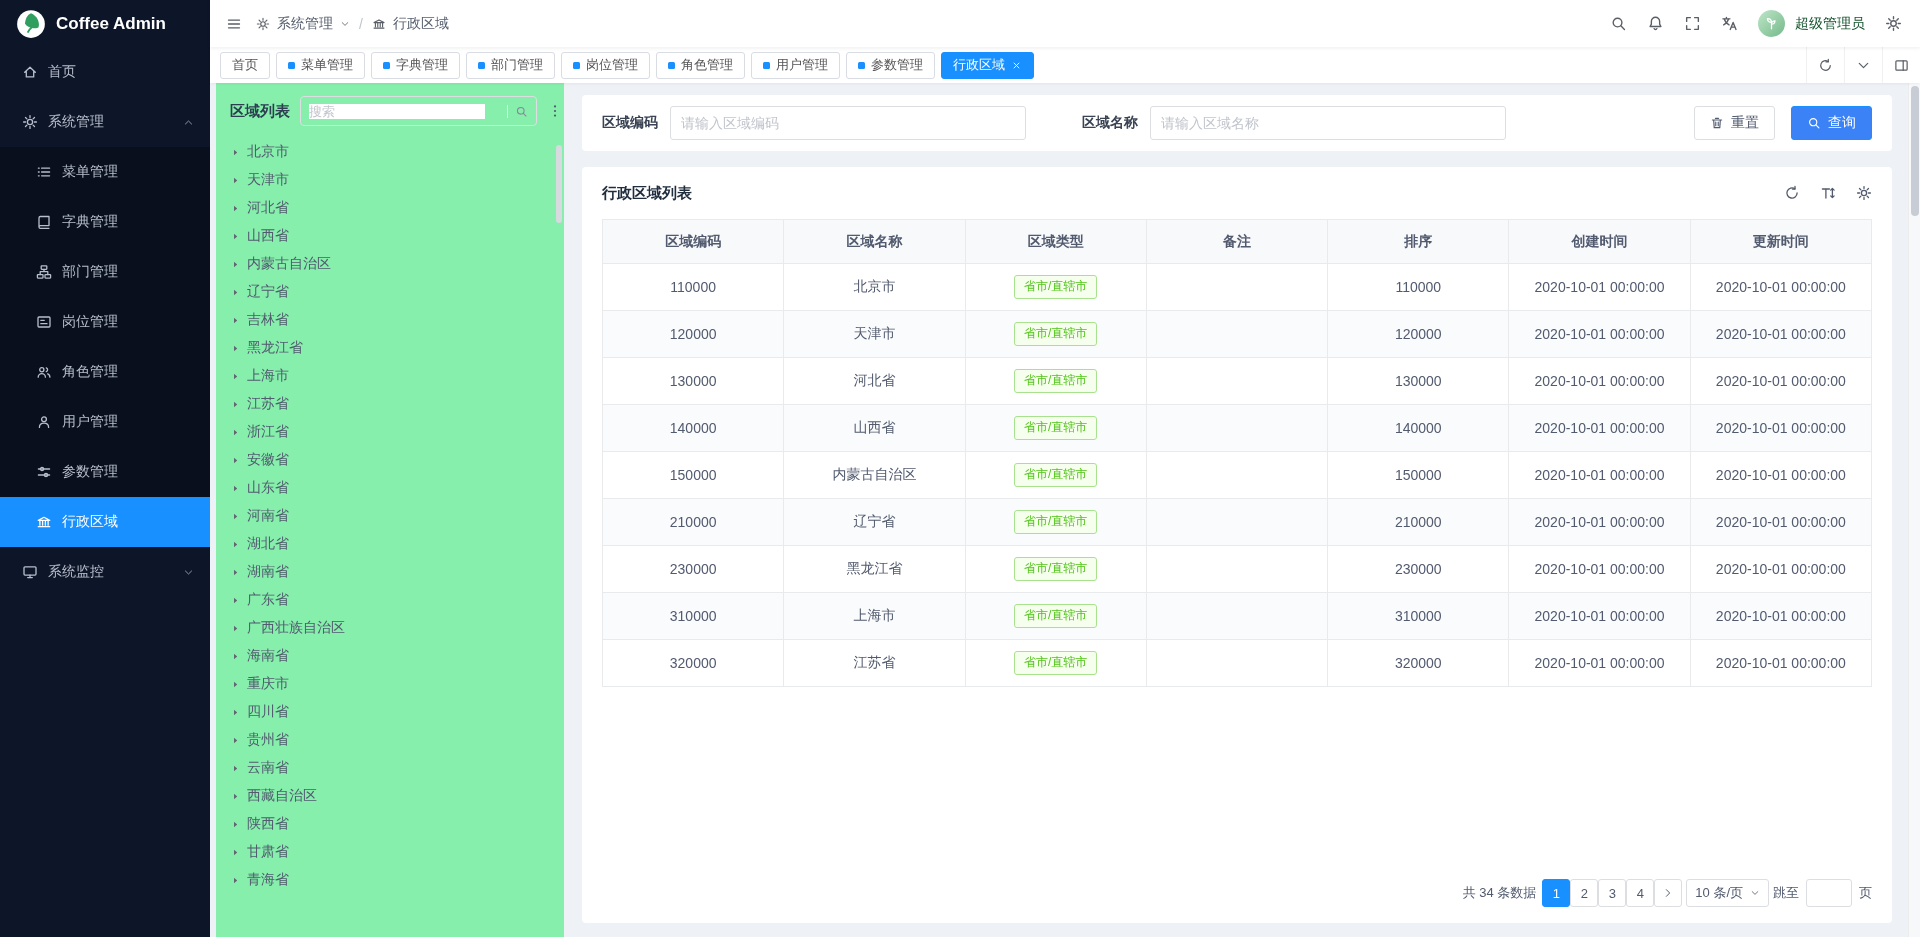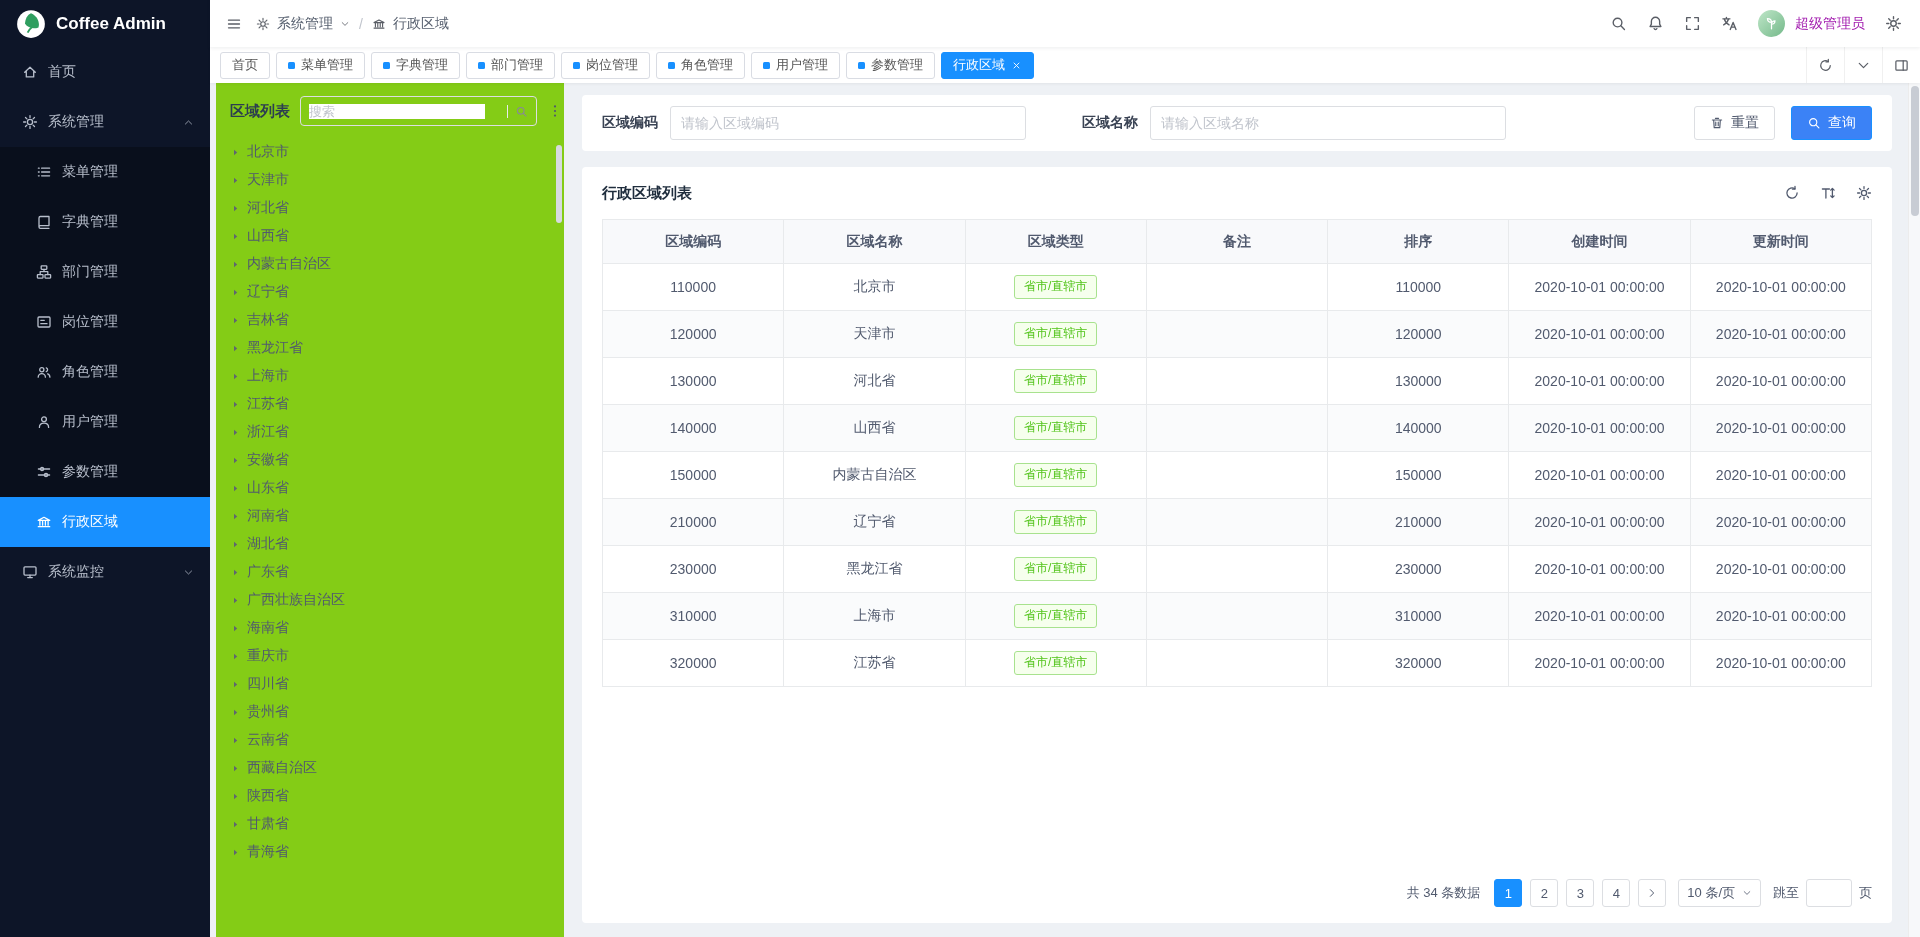--- a/index.html
+++ b/index.html
@@ -33,37 +33,37 @@
   .topbar { height:47px; background:#fff; display:flex; align-items:center; gap:14px; padding:0 18px 0 16px; box-shadow:0 1px 4px rgba(0,21,41,.08); position:relative; z-index:3; }
   .topbar i { color:#5a5e66; cursor:pointer; }
   .crumb { display:flex; align-items:center; gap:7px; color:#57606f; font-size:14px; }
   .crumb .sep { color:#c0c4cc; margin:0 2px; }
   .crumb i svg { width:14px; height:14px; }
   .crumb .crumb-chev svg { width:10px; height:10px; }
   .top-right { margin-left:auto; display:flex; align-items:center; gap:20px; }
   .top-right .tool svg { width:17px; height:17px; }
   .avatar { width:27px; height:27px; border-radius:50%; overflow:hidden; background:linear-gradient(135deg,#bfe6c8,#74b98a); display:flex; align-items:center; justify-content:center; cursor:pointer; }
   .avatar svg { width:17px; height:17px; }
-  .user-name { font-size:14px; color:#a21caf; cursor:pointer; margin-left:-10px; }
+  .user-name { font-size:14px; color:#14532d; cursor:pointer; margin-left:-10px; }
 
   .tabbar { height:36px; background:#fff; display:flex; align-items:center; padding-left:10px; gap:6px; box-shadow:0 1px 3px rgba(0,0,0,.06); position:relative; z-index:2; }
   .tab { height:27px; display:inline-flex; align-items:center; gap:6px; padding:0 11px; border:1px solid #d9dce3; border-radius:3px; background:#fff; color:#555; font-size:13px; cursor:pointer; white-space:nowrap; }
   .tab-ic { width:7px; height:7px; border-radius:1.5px; background:#1890ff; flex:none; }
   .tab .tab-close { display:none; color:#fff; }
   .tab .tab-close svg { width:11px; height:11px; }
   .tab.active { background:#1890ff; border-color:#1890ff; color:#fff; }
   .tab.active .tab-close { display:inline-flex; }
   .tab-tools { margin-left:auto; display:flex; align-items:center; height:100%; }
   .tab-tool { width:38px; height:100%; display:flex; align-items:center; justify-content:center; border-left:1px solid #f0f0f0; color:#5a5e66; cursor:pointer; }
   .tab-tool svg { width:15px; height:15px; }
 
   .content { flex:1; display:flex; position:relative; min-height:0; background:#eef1f5; }
 
   
-  .tree-panel { width:348px; margin-left:6px; background:#84cc16; flex:none; display:flex; flex-direction:column; position:relative; overflow:hidden; }
+  .tree-panel { width:348px; margin-left:6px; background:#86efac; flex:none; display:flex; flex-direction:column; position:relative; overflow:hidden; }
   .tree-head { display:flex; align-items:center; gap:10px; padding:13px 12px 10px 14px; flex:none; }
   .tree-title { font-size:15px; font-weight:bold; color:#2c3e50; white-space:nowrap; }
   .tree-search { flex:1; height:30px; border:1px solid #dcdee2; border-radius:4px; display:flex; align-items:center; padding:0 8px; gap:22px; }
   .tree-search input { border:none; flex:1; min-width:0; font-size:13px; }
   .tree-search i { color:#889; border-left:1px solid #e8eaec; padding-left:7px; }
   .tree-search i svg { width:13px; height:13px; }
   .tree-menu-btn { color:#515a6e; cursor:pointer; }
   .tree-list { flex:1; overflow:hidden; padding-top:2px; }
   .tree-item { height:28px; display:flex; align-items:center; gap:7px; padding-left:15px; font-size:14px; color:#515a6e; cursor:pointer; white-space:nowrap; }
   .tree-item .caret { color:#5f6670; }
@@ -89,21 +89,21 @@
   .card-tools { margin-left:auto; display:flex; align-items:center; gap:20px; }
   .card-tools i { color:#515a6e; cursor:pointer; }
   .card-tools i svg { width:16px; height:16px; }
 
   table.grid { width:100%; border-collapse:collapse; table-layout:fixed; font-size:14px; color:#515a6e; text-align:center; }
   table.grid th { background:#f8f9fb; border:1px solid #e8eaec; height:44px; font-weight:bold; font-size:14px; color:#515a6e; }
   table.grid td { border:1px solid #e8eaec; height:47px; }
   table.grid tbody tr:nth-of-type(even) { background:#fafbfc; }
   .tag { display:inline-block; padding:3px 9px; font-size:12px; color:#52c41a; background:#f6ffed; border:1px solid #a8e28e; border-radius:3px; line-height:1.3; }
 
-  .pagination { margin-top:auto; padding:14px 0 16px; display:flex; align-items:center; justify-content:flex-end; gap:8px; font-size:13px; color:#515a6e; flex:none; }
+  .pagination { margin-top:auto; padding:14px 0 16px; display:flex; align-items:center; justify-content:flex-end; font-size:13px; color:#515a6e; flex:none; }
   .pg-total { margin-right:6px; }
   .page-btn { min-width:28px; height:28px; border:1px solid #dcdee2; border-radius:3px; background:#fff; color:#515a6e; font-size:13px; cursor:pointer; display:inline-flex; align-items:center; justify-content:center; font-family:inherit; }
   .page-btn.active { background:#1890ff; border-color:#1890ff; color:#fff; }
   .page-next svg { width:12px; height:12px; }
   .pg-select { height:28px; border:1px solid #dcdee2; border-radius:3px; display:inline-flex; align-items:center; gap:7px; padding:0 8px; cursor:pointer; background:#fff; margin-left:4px; }
   .pg-select i svg { width:10px; height:10px; }
   .pg-jump { display:inline-flex; align-items:center; gap:7px; margin-left:4px; }
   .pg-jump input { width:46px; height:28px; border:1px solid #dcdee2; border-radius:3px; text-align:center; }
 
   .v-scrollbar { position:absolute; right:0; top:0; bottom:0; width:12px; background:#f7f8fa; border-left:1px solid #ececec; }
@@ -521,20 +521,28 @@
               </i>
               <span class="tree-label">河南省</span>
             </div>
             <div class="tree-item">
               <i class="caret">
                 <svg viewBox="0 0 16 16" fill="none" stroke="currentColor" stroke-width="1.3" stroke-linecap="round" stroke-linejoin="round">
                   <path d="M5.3 3.3 11 8l-5.7 4.7z" fill="currentColor" stroke="none"></path>
                 </svg>
               </i>
               <span class="tree-label">湖北省</span>
+            </div>
+            <div class="tree-item">
+              <i class="caret">
+                <svg viewBox="0 0 16 16" fill="none" stroke="currentColor" stroke-width="1.3" stroke-linecap="round" stroke-linejoin="round">
+                  <path d="M5.3 3.3 11 8l-5.7 4.7z" fill="currentColor" stroke="none"></path>
+                </svg>
+              </i>
+              <span class="tree-label">湖南省</span>
             </div>
             <div class="tree-item">
               <i class="caret">
                 <svg viewBox="0 0 16 16" fill="none" stroke="currentColor" stroke-width="1.3" stroke-linecap="round" stroke-linejoin="round">
                   <path d="M5.3 3.3 11 8l-5.7 4.7z" fill="currentColor" stroke="none"></path>
                 </svg>
               </i>
               <span class="tree-label">广东省</span>
             </div>
             <div class="tree-item">

